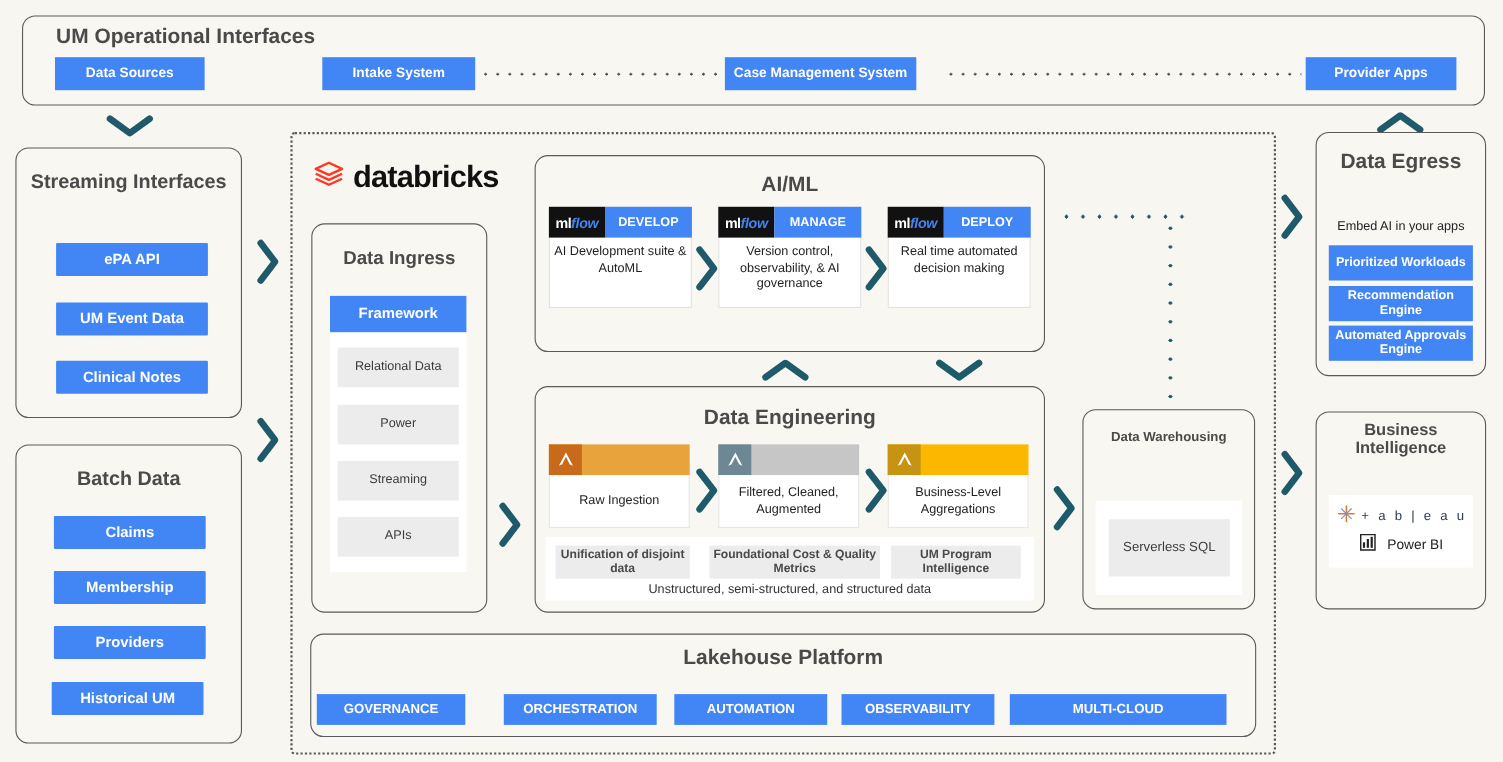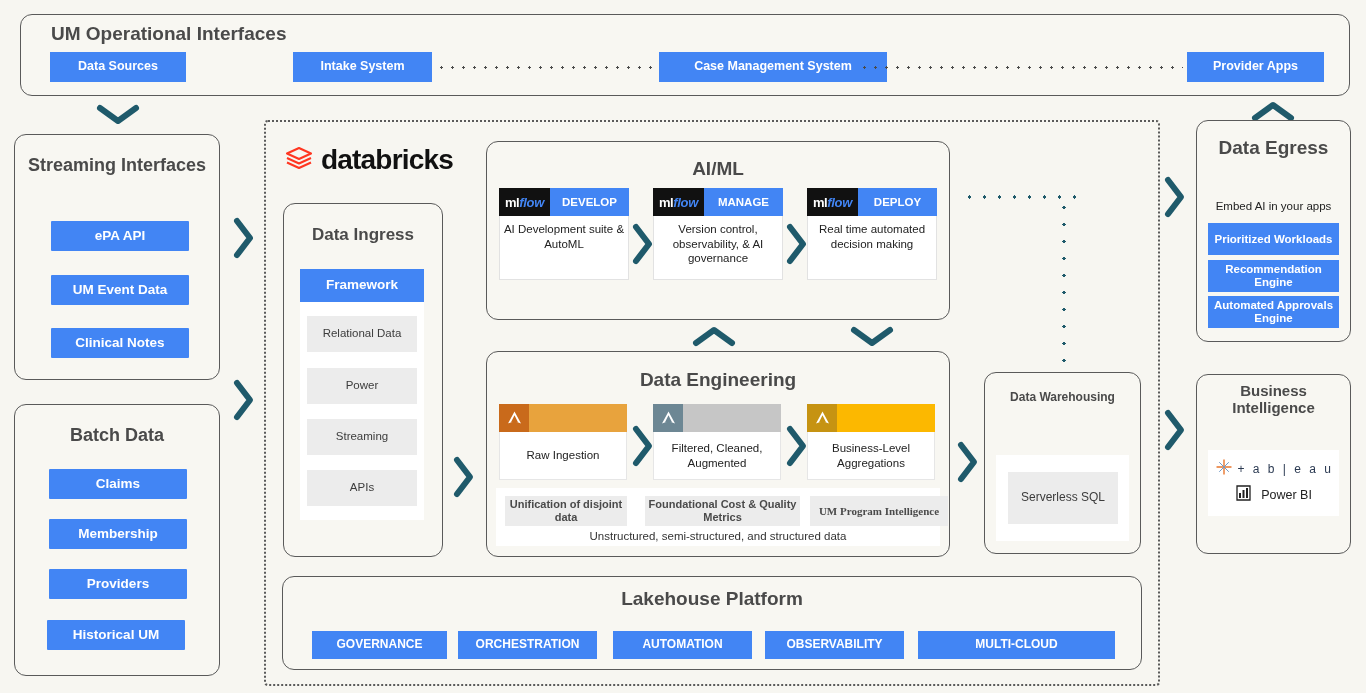--- a/index.html
+++ b/index.html
@@ -140,21 +140,21 @@
 </head>
 <body>
 
 <div class="stage">
 
   <div class="card" id="header-band">
     <div id="header-title">UM Operational Interfaces</div>
   </div>
   <div class="blue hdr-btn" style="left:50px;width:136px;">Data Sources</div>
   <div class="blue hdr-btn" style="left:293px;width:139px;">Intake System</div>
-  <div class="blue hdr-btn" style="left:659px;width:228px;">Case Management System</div>
+  <div class="blue hdr-btn" style="left:659px;width:174px;">Case Management System</div>
   <div class="blue hdr-btn" style="left:1187px;width:137px;">Provider Apps</div>
   <div class="hdots" style="left:436px;width:219px;"></div>
   <div class="hdots" style="left:859px;width:324px;"></div>
 
   <div class="chev" style="left:96px;top:103px;">
     <svg width="44" height="22" viewBox="0 0 44 22">
         <polyline points="4,5 22,18 40,5" fill="none" stroke="#1f5a6b" stroke-width="6" stroke-linecap="round" stroke-linejoin="round"></polyline>
       </svg>
   </div>
 
@@ -323,21 +323,21 @@
   </div>
   <div class="chev" style="left:784px;top:424px;">
     <svg width="24" height="44" viewBox="0 0 24 44">
         <polyline points="6,5 19,22 6,39" fill="none" stroke="#1f5a6b" stroke-width="6" stroke-linecap="round" stroke-linejoin="round"></polyline>
       </svg>
   </div>
 
   <div class="whitepanel" id="de-footer"></div>
   <div class="greybtn de-chip" style="left:505px;width:122px;">Unification of disjoint data</div>
   <div class="greybtn de-chip" style="left:645px;width:155px;">Foundational Cost &amp; Quality Metrics</div>
-  <div class="greybtn de-chip" style="left:810px;width:138px;font-family:Liberation Serif, serif;">UM Program Intelligence</div>
+  <div class="greybtn de-chip" style="left:810px;width:118px;">UM Program Intelligence</div>
   <div id="de-footnote">Unstructured, semi-structured, and structured data</div>
 
   <div class="chev" style="left:955px;top:440px;">
     <svg width="24" height="44" viewBox="0 0 24 44">
         <polyline points="6,5 19,22 6,39" fill="none" stroke="#1f5a6b" stroke-width="6" stroke-linecap="round" stroke-linejoin="round"></polyline>
       </svg>
   </div>
 
   <div class="card" id="dw-card">
     <div class="card-title" style="margin-top:18px;font-size:12px;">Data Warehousing</div>
@@ -389,19 +389,19 @@
   </div>
 
   <div class="chev" style="left:1162px;top:408px;">
     <svg width="24" height="44" viewBox="0 0 24 44">
         <polyline points="6,5 19,22 6,39" fill="none" stroke="#1f5a6b" stroke-width="6" stroke-linecap="round" stroke-linejoin="round"></polyline>
       </svg>
   </div>
 
   <div class="card" id="lake-card"></div>
   <div id="lake-title">Lakehouse Platform</div>
-  <div class="blue lake-btn" style="left:312px;width:135px;">GOVERNANCE</div>
+  <div class="blue lake-btn" style="left:288px;width:135px;">GOVERNANCE</div>
   <div class="blue lake-btn" style="left:458px;width:139px;text-align:right;">ORCHESTRATION</div>
   <div class="blue lake-btn" style="left:613px;width:139px;">AUTOMATION</div>
   <div class="blue lake-btn" style="left:765px;width:139px;">OBSERVABILITY</div>
   <div class="blue lake-btn" style="left:918px;width:197px;">MULTI-CLOUD</div>
 
 </div>
 
 </body></html>

